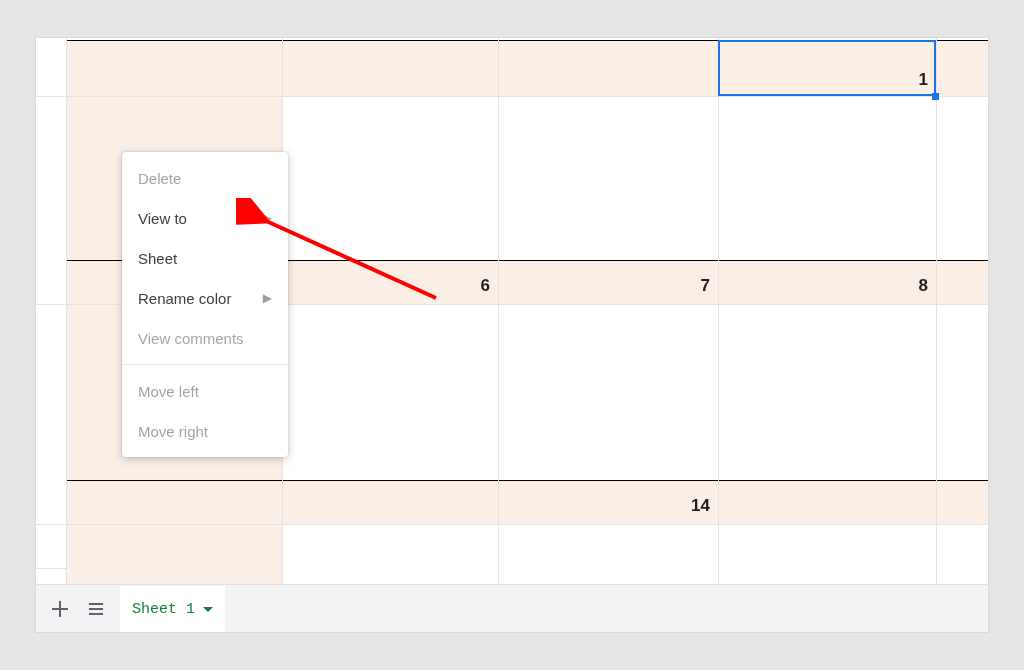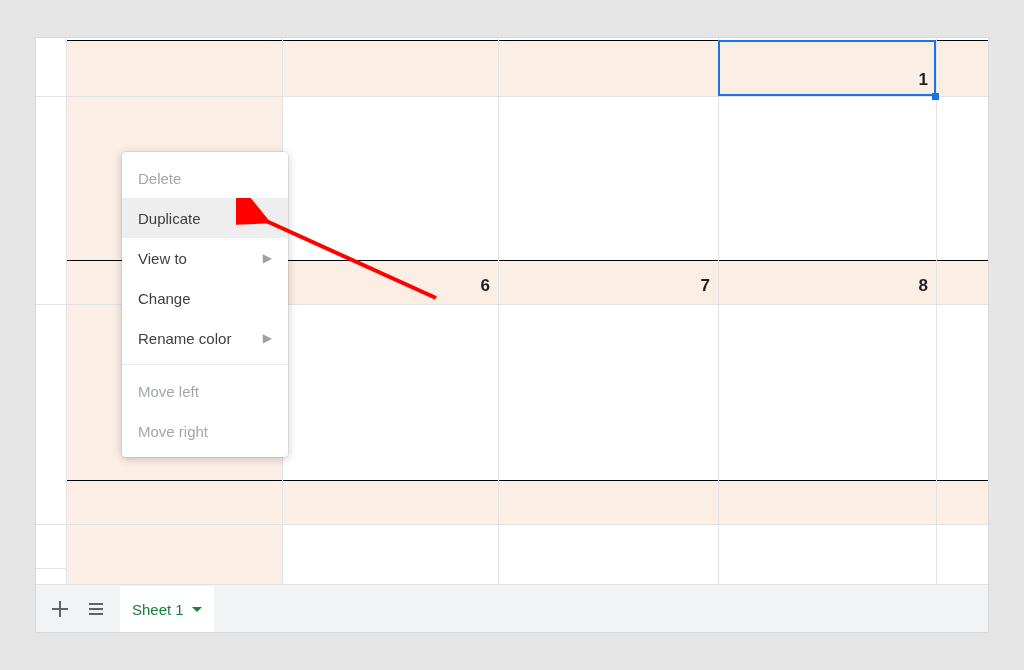--- a/index.html
+++ b/index.html
@@ -105,20 +105,21 @@
     margin-left: 6px;
     padding: 0 12px;
     background: #ffffff;
     display: flex;
     align-items: center;
     gap: 8px;
     color: #188038;
     font-size: 15px;
     font-weight: 500;
     border-top: 2px solid transparent;
+    font-family: Liberation Mono, monospace;
   }
   .sheet-tab .caret {
     width: 0; height: 0;
     border-left: 5px solid transparent;
     border-right: 5px solid transparent;
     border-top: 5px solid #188038;
   }
 
   
   .ctxmenu {
@@ -190,20 +191,21 @@
     <div class="vline" style="left:462px"></div>
     <div class="vline" style="left:682px"></div>
     <div class="vline" style="left:900px"></div>
 
     <div class="daynum" style="left:682px; width:210px; top:32px">1</div>
 
     <div class="daynum" style="left:246px; width:208px; top:238px">6</div>
     <div class="daynum" style="left:462px; width:212px; top:238px">7</div>
     <div class="daynum" style="left:682px; width:210px; top:238px">8</div>
 
+    <div class="daynum" style="left:462px; width:212px; top:458px">14</div>
 
     <div class="sel" style="left:682px; top:2px; width:218px; height:56px"></div>
     <div class="sel-handle" style="left:896px; top:55px"></div>
   </div>
 
   <div class="sheetbar">
     <div class="iconbtn">
       <svg width="18" height="18" viewBox="0 0 18 18">
           <path d="M8 1h2v16H8z M1 8h16v2H1z" fill="#5f6368"></path>
         </svg>
@@ -216,33 +218,33 @@
     <div class="sheet-tab">
       <span>Sheet 1</span>
       <span class="caret"></span>
     </div>
   </div>
 
   <div class="ctxmenu" style="left:86px; top:114px">
     <div class="ctxitem disabled">
         <span>Delete</span>
       </div>
-    <div class="ctxitem hover">
-        <span>Duplicate</span>
-      </div>
     <div class="ctxitem">
         <span>View to</span>
         <span class="sub">▶</span>
       </div>
     <div class="ctxitem">
-        <span>Change</span>
+        <span>Sheet</span>
       </div>
     <div class="ctxitem">
         <span>Rename color</span>
         <span class="sub">▶</span>
+      </div>
+    <div class="ctxitem disabled">
+        <span>View comments</span>
       </div>
     <div class="ctxsep"></div>
     <div class="ctxitem disabled">
         <span>Move left</span>
       </div>
     <div class="ctxitem disabled">
         <span>Move right</span>
       </div>
   </div>
 

